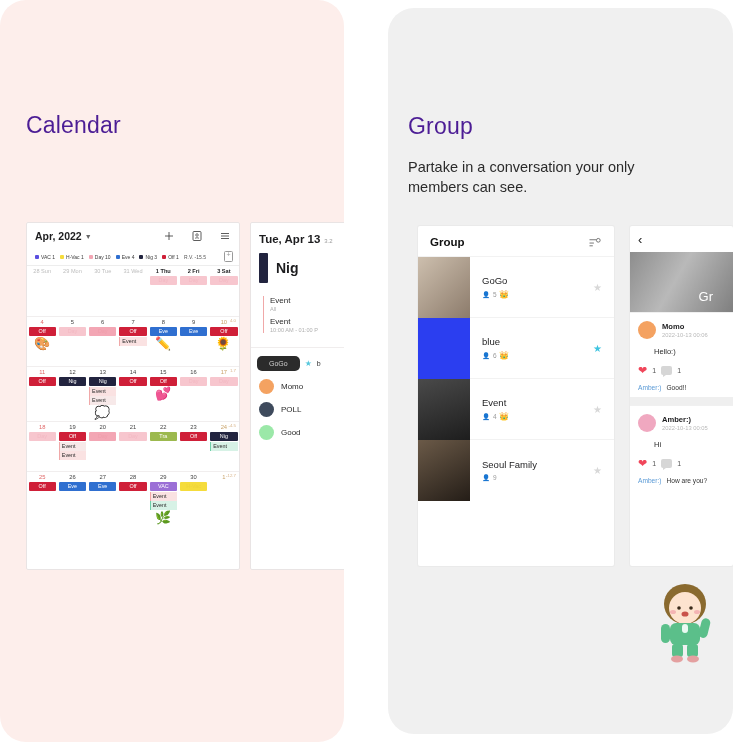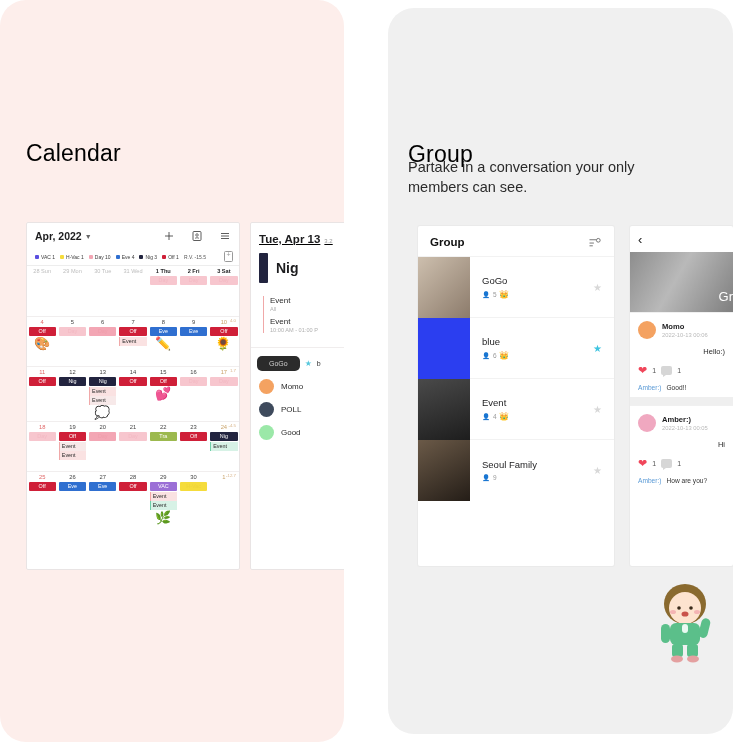--- a/index.html
+++ b/index.html
@@ -28,24 +28,23 @@
     width: 345px; height: 742px;
     background: #f0f0f0;
     margin-top: 8px;
     height: 726px;
   }
 
   .panel-left { margin-top: 0px; }
 
   .heading {
     font-size: 23px;
-    color: #000000;
+    color: #4c1d95;
     font-weight: 400;
     letter-spacing: .2px;
-    margin-top: 28px;
   }
   .subheading {
     font-size: 14.5px;
     color: #2b2b2b;
     line-height: 1.35;
   }
   .left-head { position: absolute; left: 26px; top: 112px; }
   .left-sub  { position: absolute; left: 26px; top: 146px; width: 300px; }
   .right-head { position: absolute; left: 20px; top: 105px; }
   .right-sub  { position: absolute; left: 20px; top: 150px; width: 280px; }
@@ -123,21 +122,21 @@
   
   .detail-shot {
     position: absolute; left: 250px; top: 222px;
     width: 112px; height: 348px;
     background: #fff;
     border: 1px solid #e9e4e4;
     border-radius: 2px;
     overflow: hidden;
   }
   .dt-head {
-    padding: 10px 8px 4px; display: flex; align-items: baseline; gap: 4px; text-decoration: underline;
+    padding: 10px 8px 4px; display: flex; align-items: baseline; gap: 4px;
   }
   .dt-date { font-size: 11.5px; font-weight: bold; color: #1d1d1f; white-space: nowrap; }
   .dt-sub { font-size: 6px; color: #9b9b9b; }
   .dt-shift { display: flex; align-items: center; gap: 8px; padding: 4px 8px 6px; }
   .dt-bar { width: 9px; height: 30px; background: #22243f; border-radius: 1px; }
   .dt-shift-name { font-size: 14px; font-weight: bold; color: #1d1d1f; }
   .dt-events { padding: 2px 8px 8px 10px; border-left: 0; }
   .dt-evwrap { border-left: 1.5px solid #f0a8a8; padding-left: 6px; margin-left: 2px; }
   .dt-ev-t { font-size: 8px; color: #2b2b2b; margin-top: 5px; }
   .dt-ev-s { font-size: 5.6px; color: #b0b0b0; margin-top: 1px; white-space: nowrap; }
@@ -182,28 +181,28 @@
     position: absolute; left: 630px; top: 226px;
     width: 103px; height: 340px;
     background: #fff;
     border-radius: 2px;
     overflow: hidden;
     box-shadow: 0 0 0 1px #eaeaea;
   }
   .chat-top { height: 26px; display: flex; align-items: center; padding-left: 8px; }
   .back-ico { font-size: 13px; color: #222; }
   .chat-cover { height: 60px; background: linear-gradient(120deg,#8d8d8d,#b9b9b9 45%,#7f7f7f); position: relative; }
-  .chat-cover-t { position: absolute; right: 0; bottom: 8px; color: #fff; font-size: 13px; font-weight: 300; }
+  .chat-cover-t { position: absolute; right: 20px; bottom: 8px; color: #fff; font-size: 13px; font-weight: 300; }
   .post { padding: 8px 8px 6px; border-top: 1px solid #f0f0f0; background: #fff; }
   .post-sep { height: 8px; background: #efefef; }
   .post-head { display: flex; align-items: center; gap: 6px; }
   .post-av { width: 18px; height: 18px; border-radius: 50%; flex: none; }
   .post-name { font-size: 7.6px; font-weight: bold; color: #1d1d1f; }
   .post-time { font-size: 5.8px; color: #b9b9b9; margin-top: 1px; white-space: nowrap; }
-  .post-body { font-size: 7.5px; color: #2b2b2b; margin: 8px 0 8px; text-align: right; }
+  .post-body { font-size: 7.5px; color: #2b2b2b; margin: 8px 16px 8px; }
   .post-react { display: flex; align-items: center; gap: 5px; font-size: 7px; color: #555; }
   .heart { color: #f0465a; font-size: 11px; }
   .bubble { width: 11px; height: 9px; background: #d6d6d6; border-radius: 2px; display: inline-block; position: relative; }
   .bubble:after { content:""; position:absolute; left:2px; bottom:-2px; border-left:3px solid #d6d6d6; border-bottom:2px solid transparent; }
   .cmt { font-size: 6.6px; margin-top: 7px; white-space: nowrap; }
   .cmt b { color: #5a9ad6; font-weight: normal; }
   .cmt span { color: #333; margin-left: 5px; }
 
   
   .mascot { position: absolute; left: 648px; top: 578px; width: 74px; height: 86px; }

